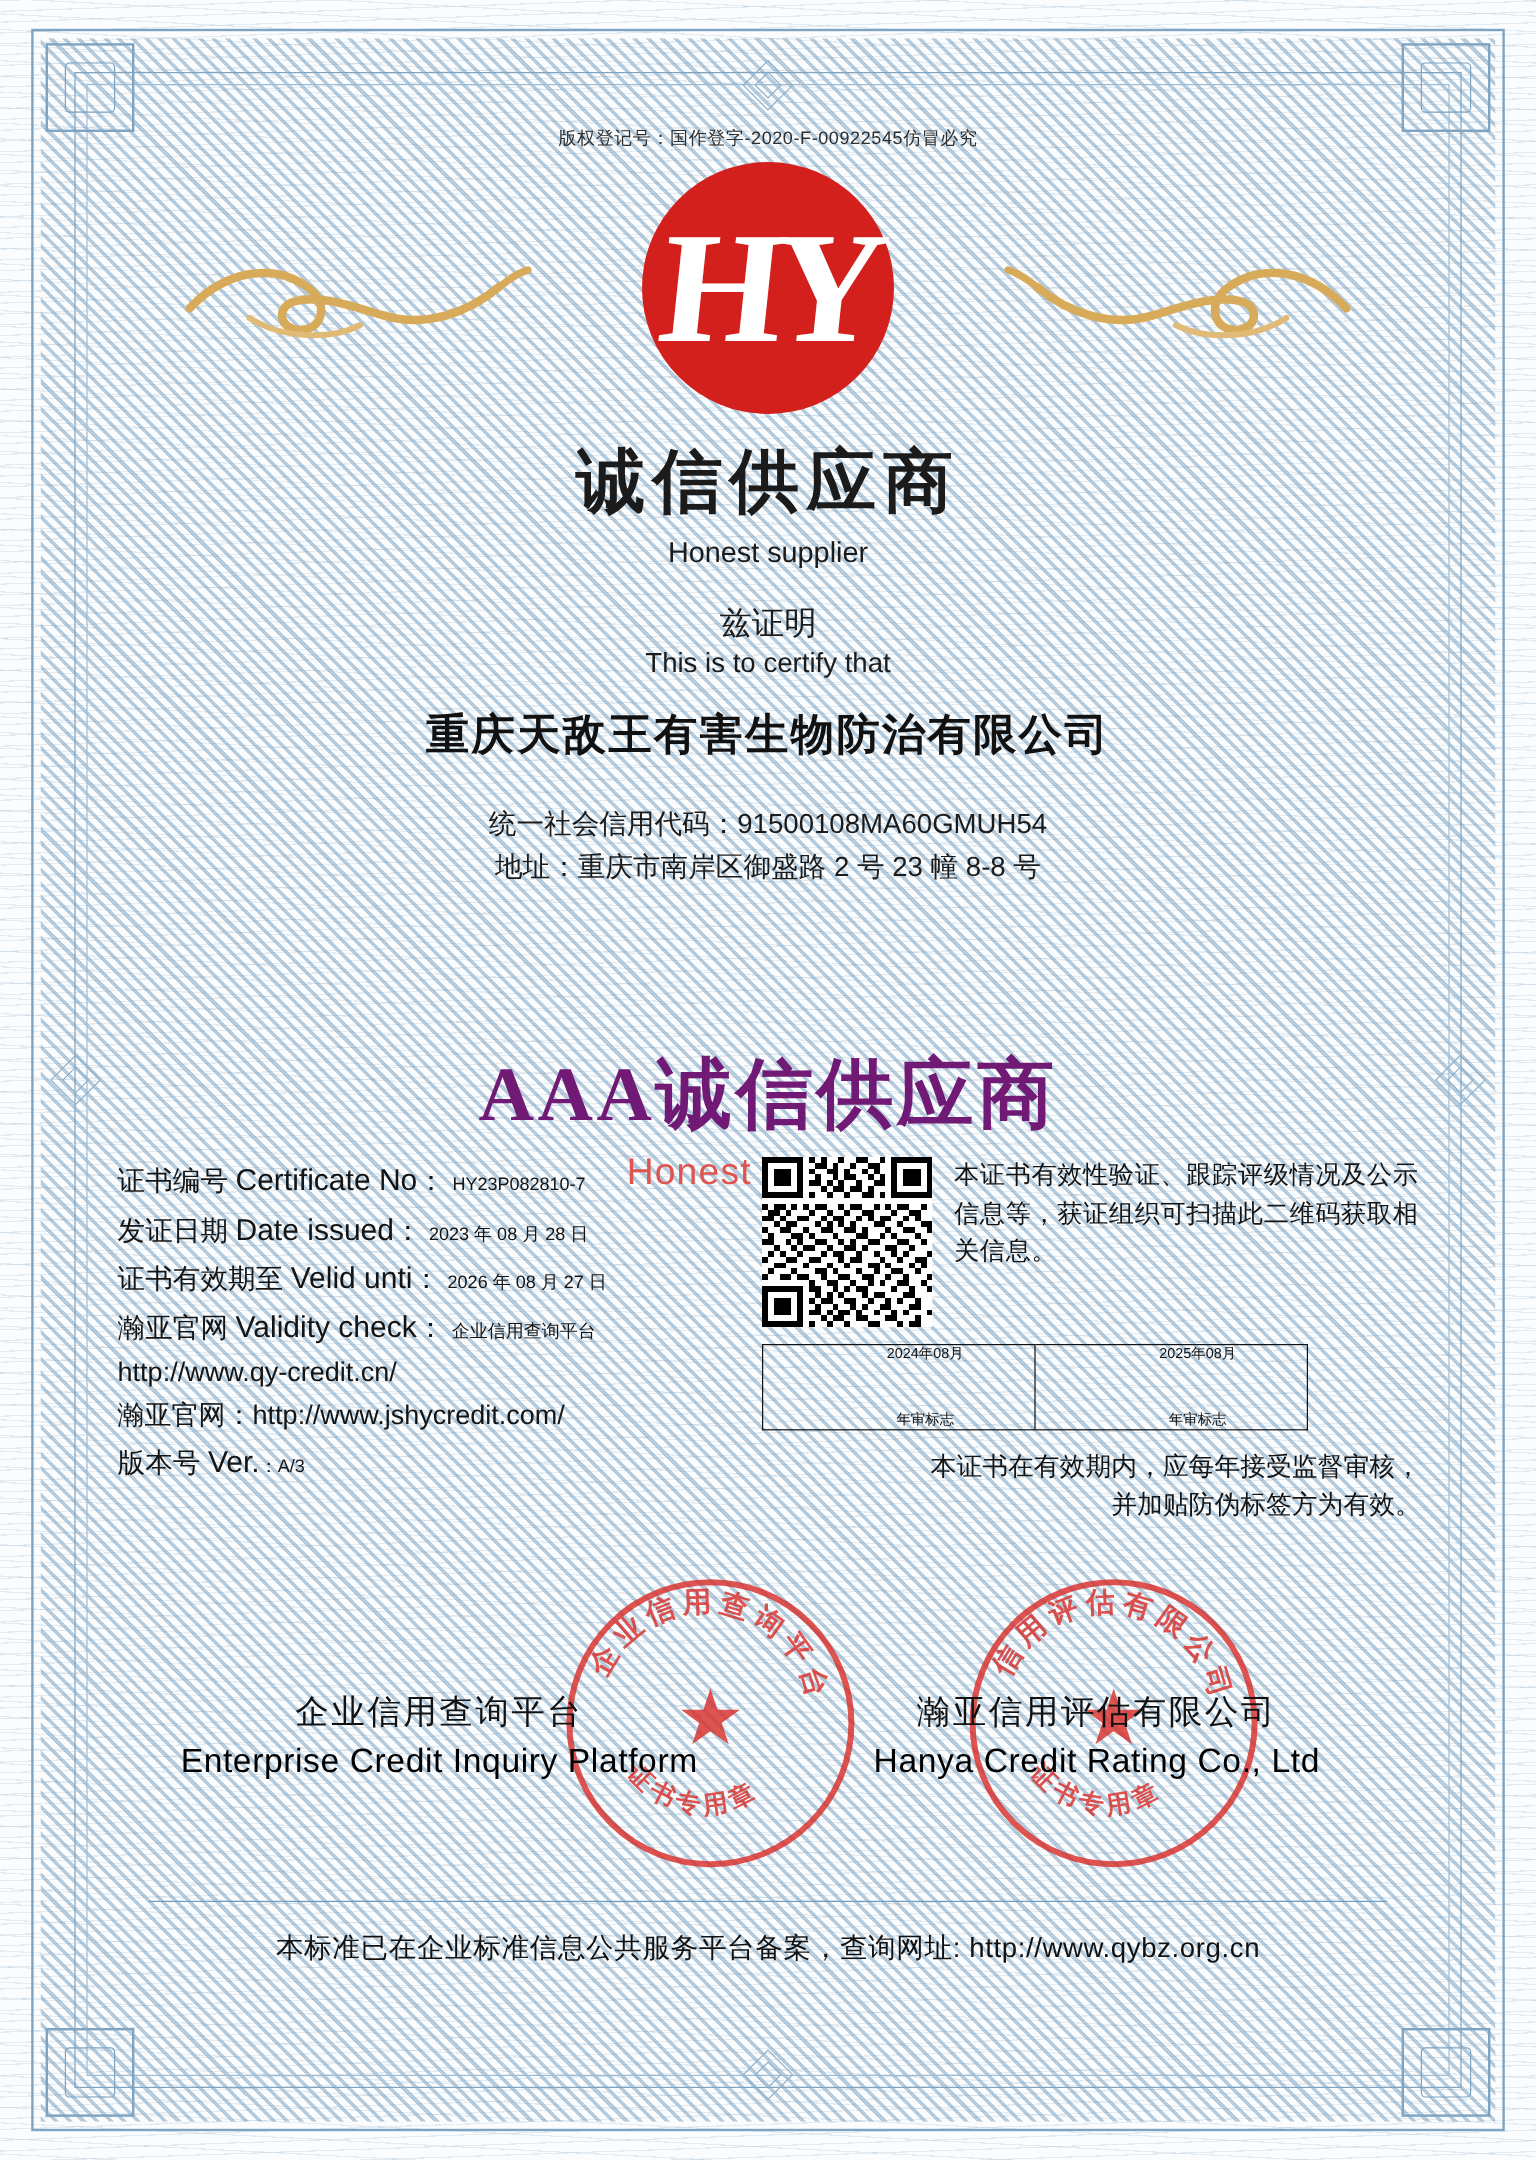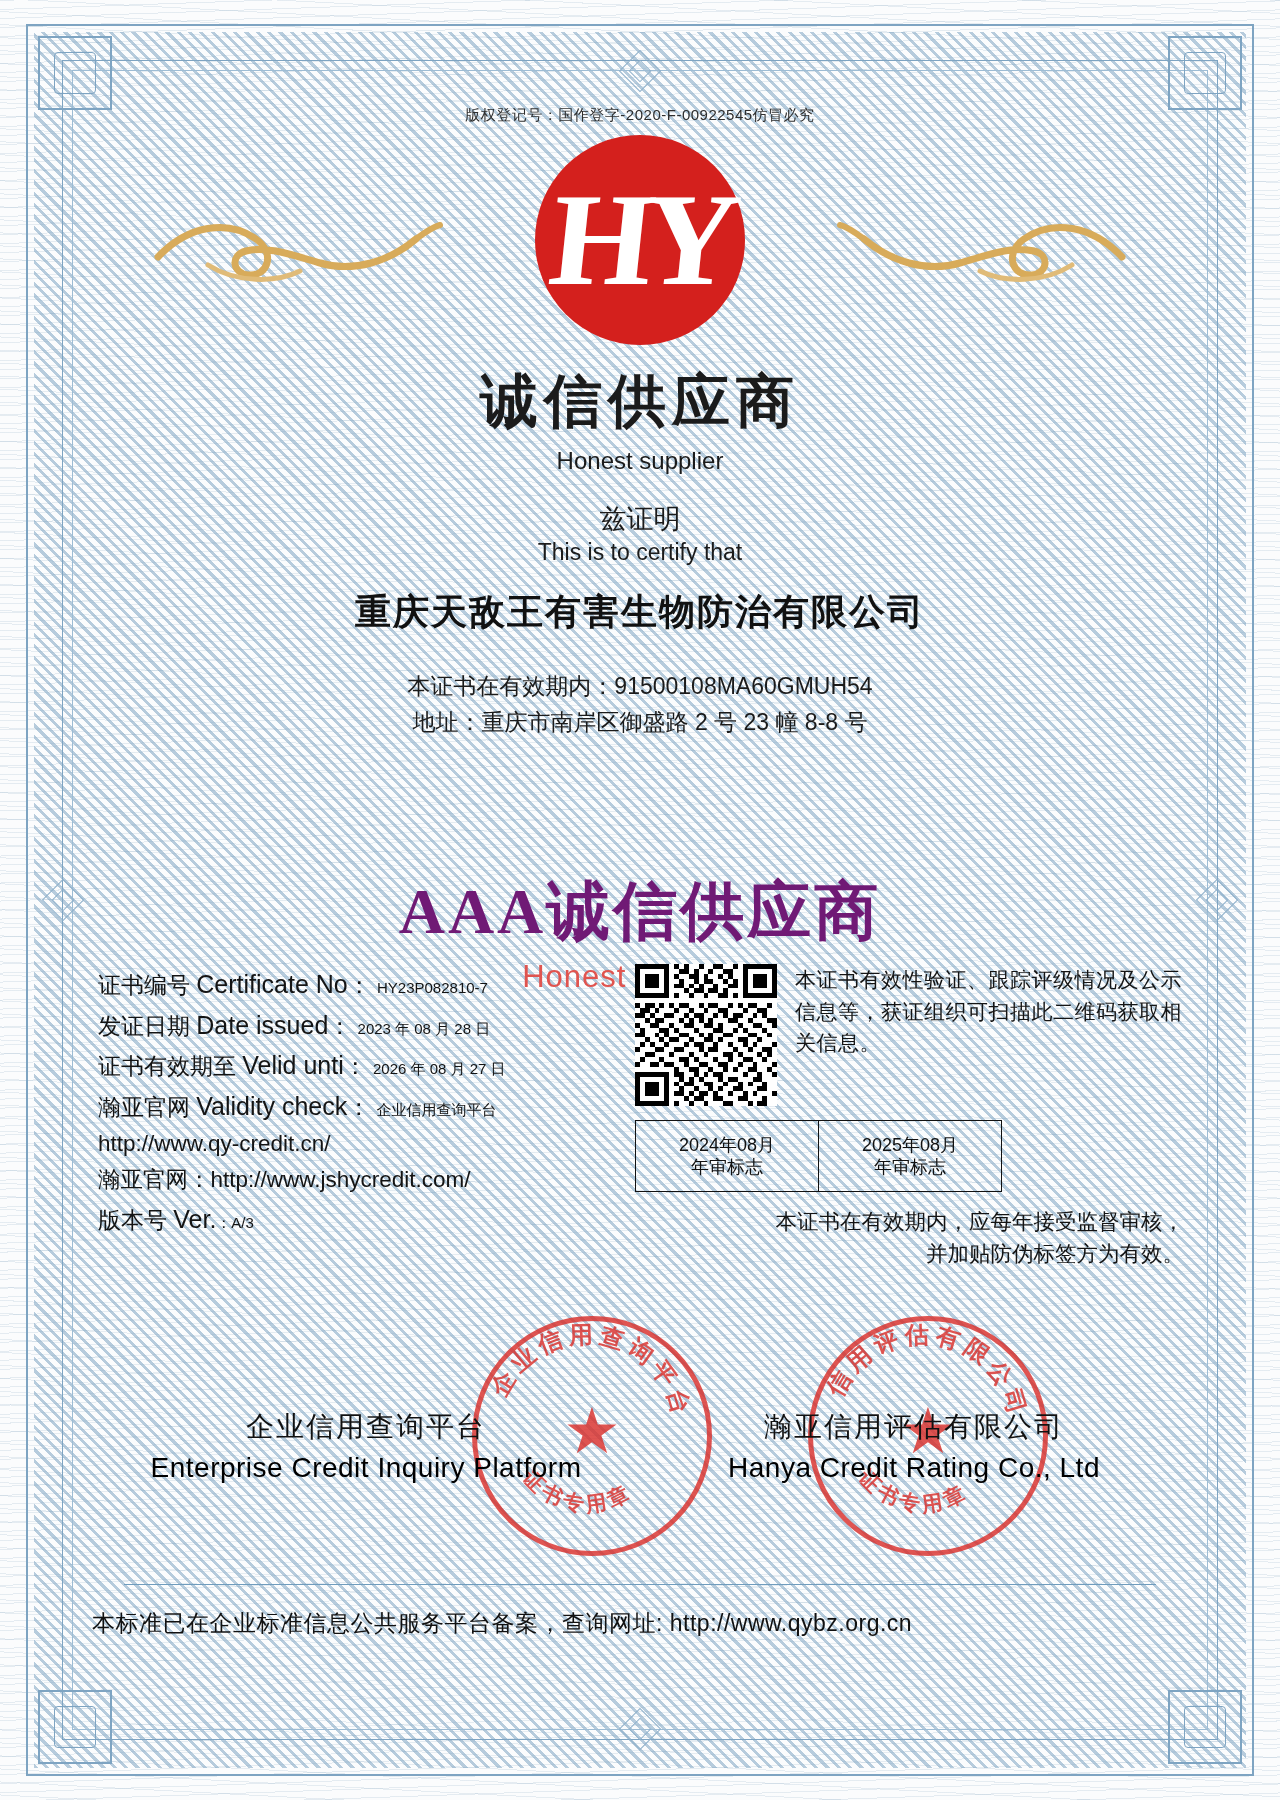--- a/index.html
+++ b/index.html
@@ -285,24 +285,25 @@
     margin-top: 14px;
     margin-left: 0;
   }
   .stamp-box {
     width: 182px;
     height: 70px;
     border: 1.5px solid #111;
     display: flex;
     flex-direction: column;
     align-items: center;
-    justify-content: center;
-    font-size: 18px;
+    justify-content: space-between;
+    font-size: 12px;
     color: #111;
     line-height: 1.25;
+    padding-left: 44px;
   }
   .stamp-box + .stamp-box { border-left: none; }
 
   .annual-note {
     margin-top: 14px;
     font-size: 21.5px;
     color: #141414;
     line-height: 1.5;
     text-align: right;
     padding-right: 4px;
@@ -357,20 +358,21 @@
     color: #000000;
     margin-top: 6px;
     letter-spacing: 0.5px;
   }
 
   
   .footer-note {
     position: absolute;
     left: 0; top: 1520px;
     width: 1096px;
+    text-align: center;
     font-size: 23px;
     color: #111;
     letter-spacing: 0.5px;
   }
   .footer-rule {
     position: absolute;
     left: 32px; top: 1496px;
     width: 1032px;
     height: 1px;
     background: #6f9cbd;
@@ -420,21 +422,21 @@
       </div>
     </div>
 
     <h1 class="title-cn">诚信供应商</h1>
     <div class="title-en">Honest supplier</div>
 
     <div class="certify-cn">兹证明</div>
     <div class="certify-en">This is to certify that</div>
 
     <div class="company-name">重庆天敌王有害生物防治有限公司</div>
-    <div class="company-meta">本证书在有效期内：91500108MA60GMUH54</div>
+    <div class="company-meta">统一社会信用代码：91500108MA60GMUH54</div>
     <div class="company-meta">地址：重庆市南岸区御盛路 2 号 23 幢 8-8 号</div>
 
     <div class="award-block">
       <div class="award-cn">AAA诚信供应商</div>
       <div class="award-en">Honest Supplier</div>
     </div>
 
     <div class="lower">
       <div class="lower-cols">
 

